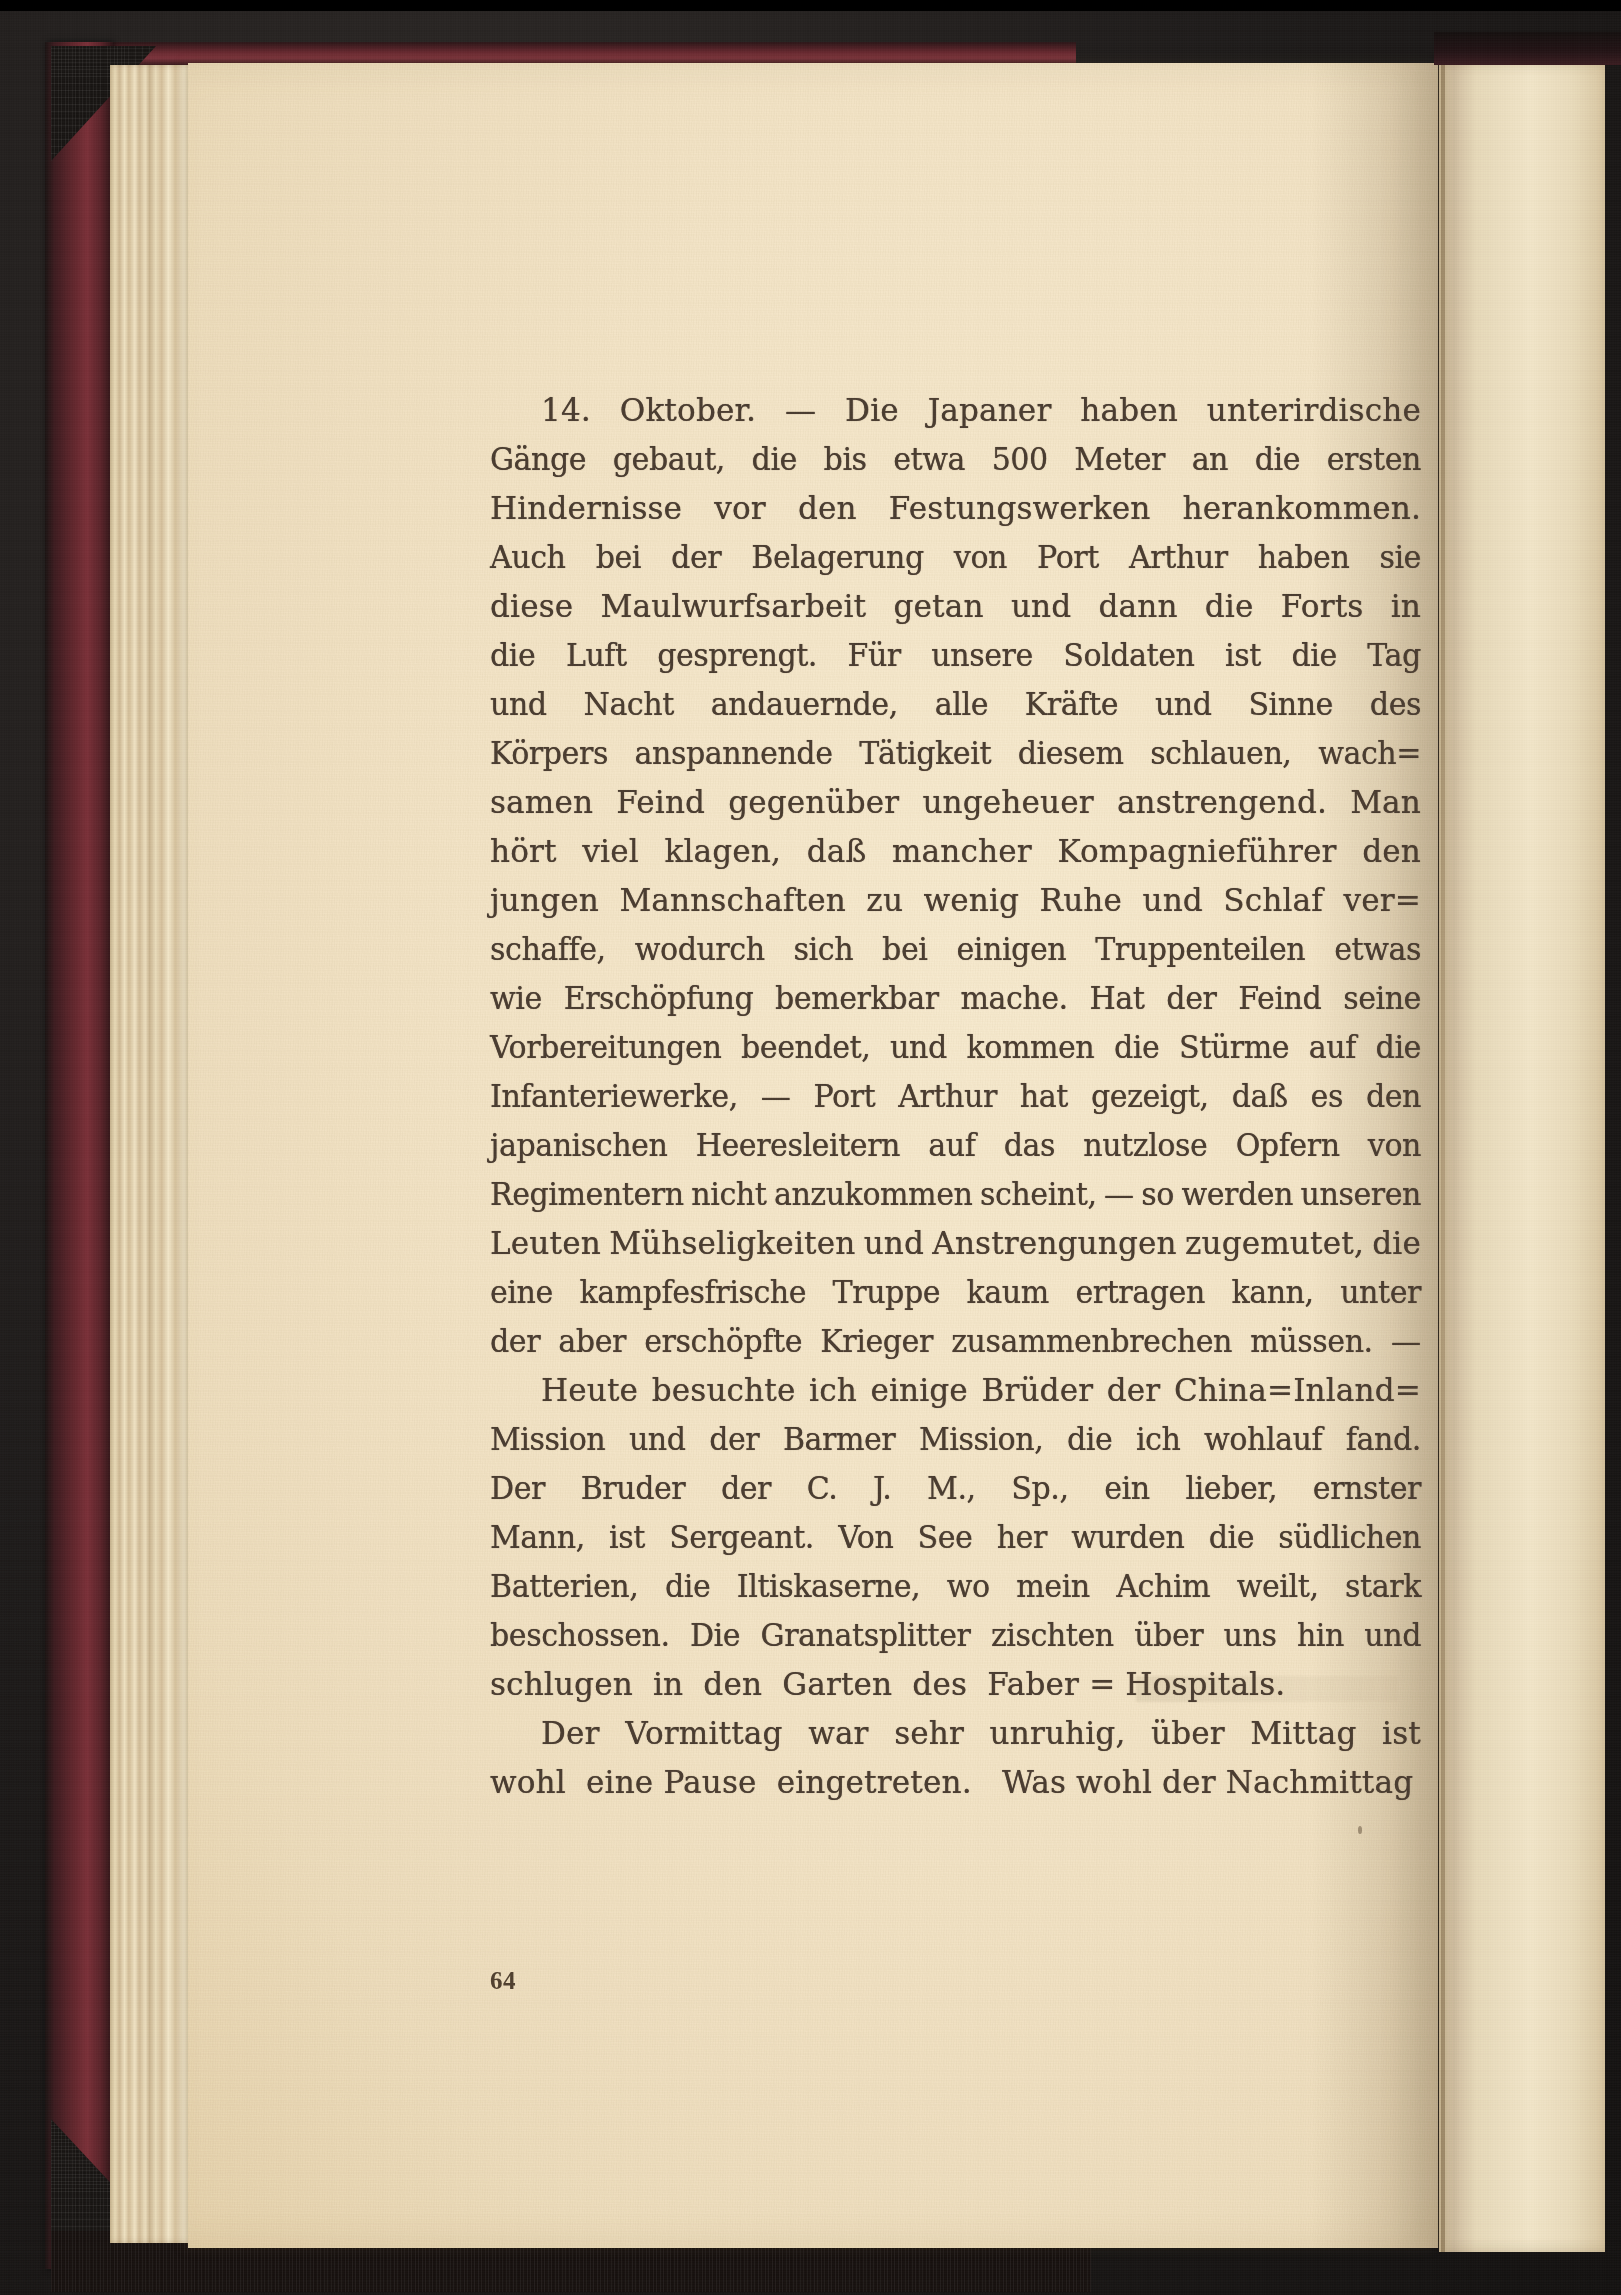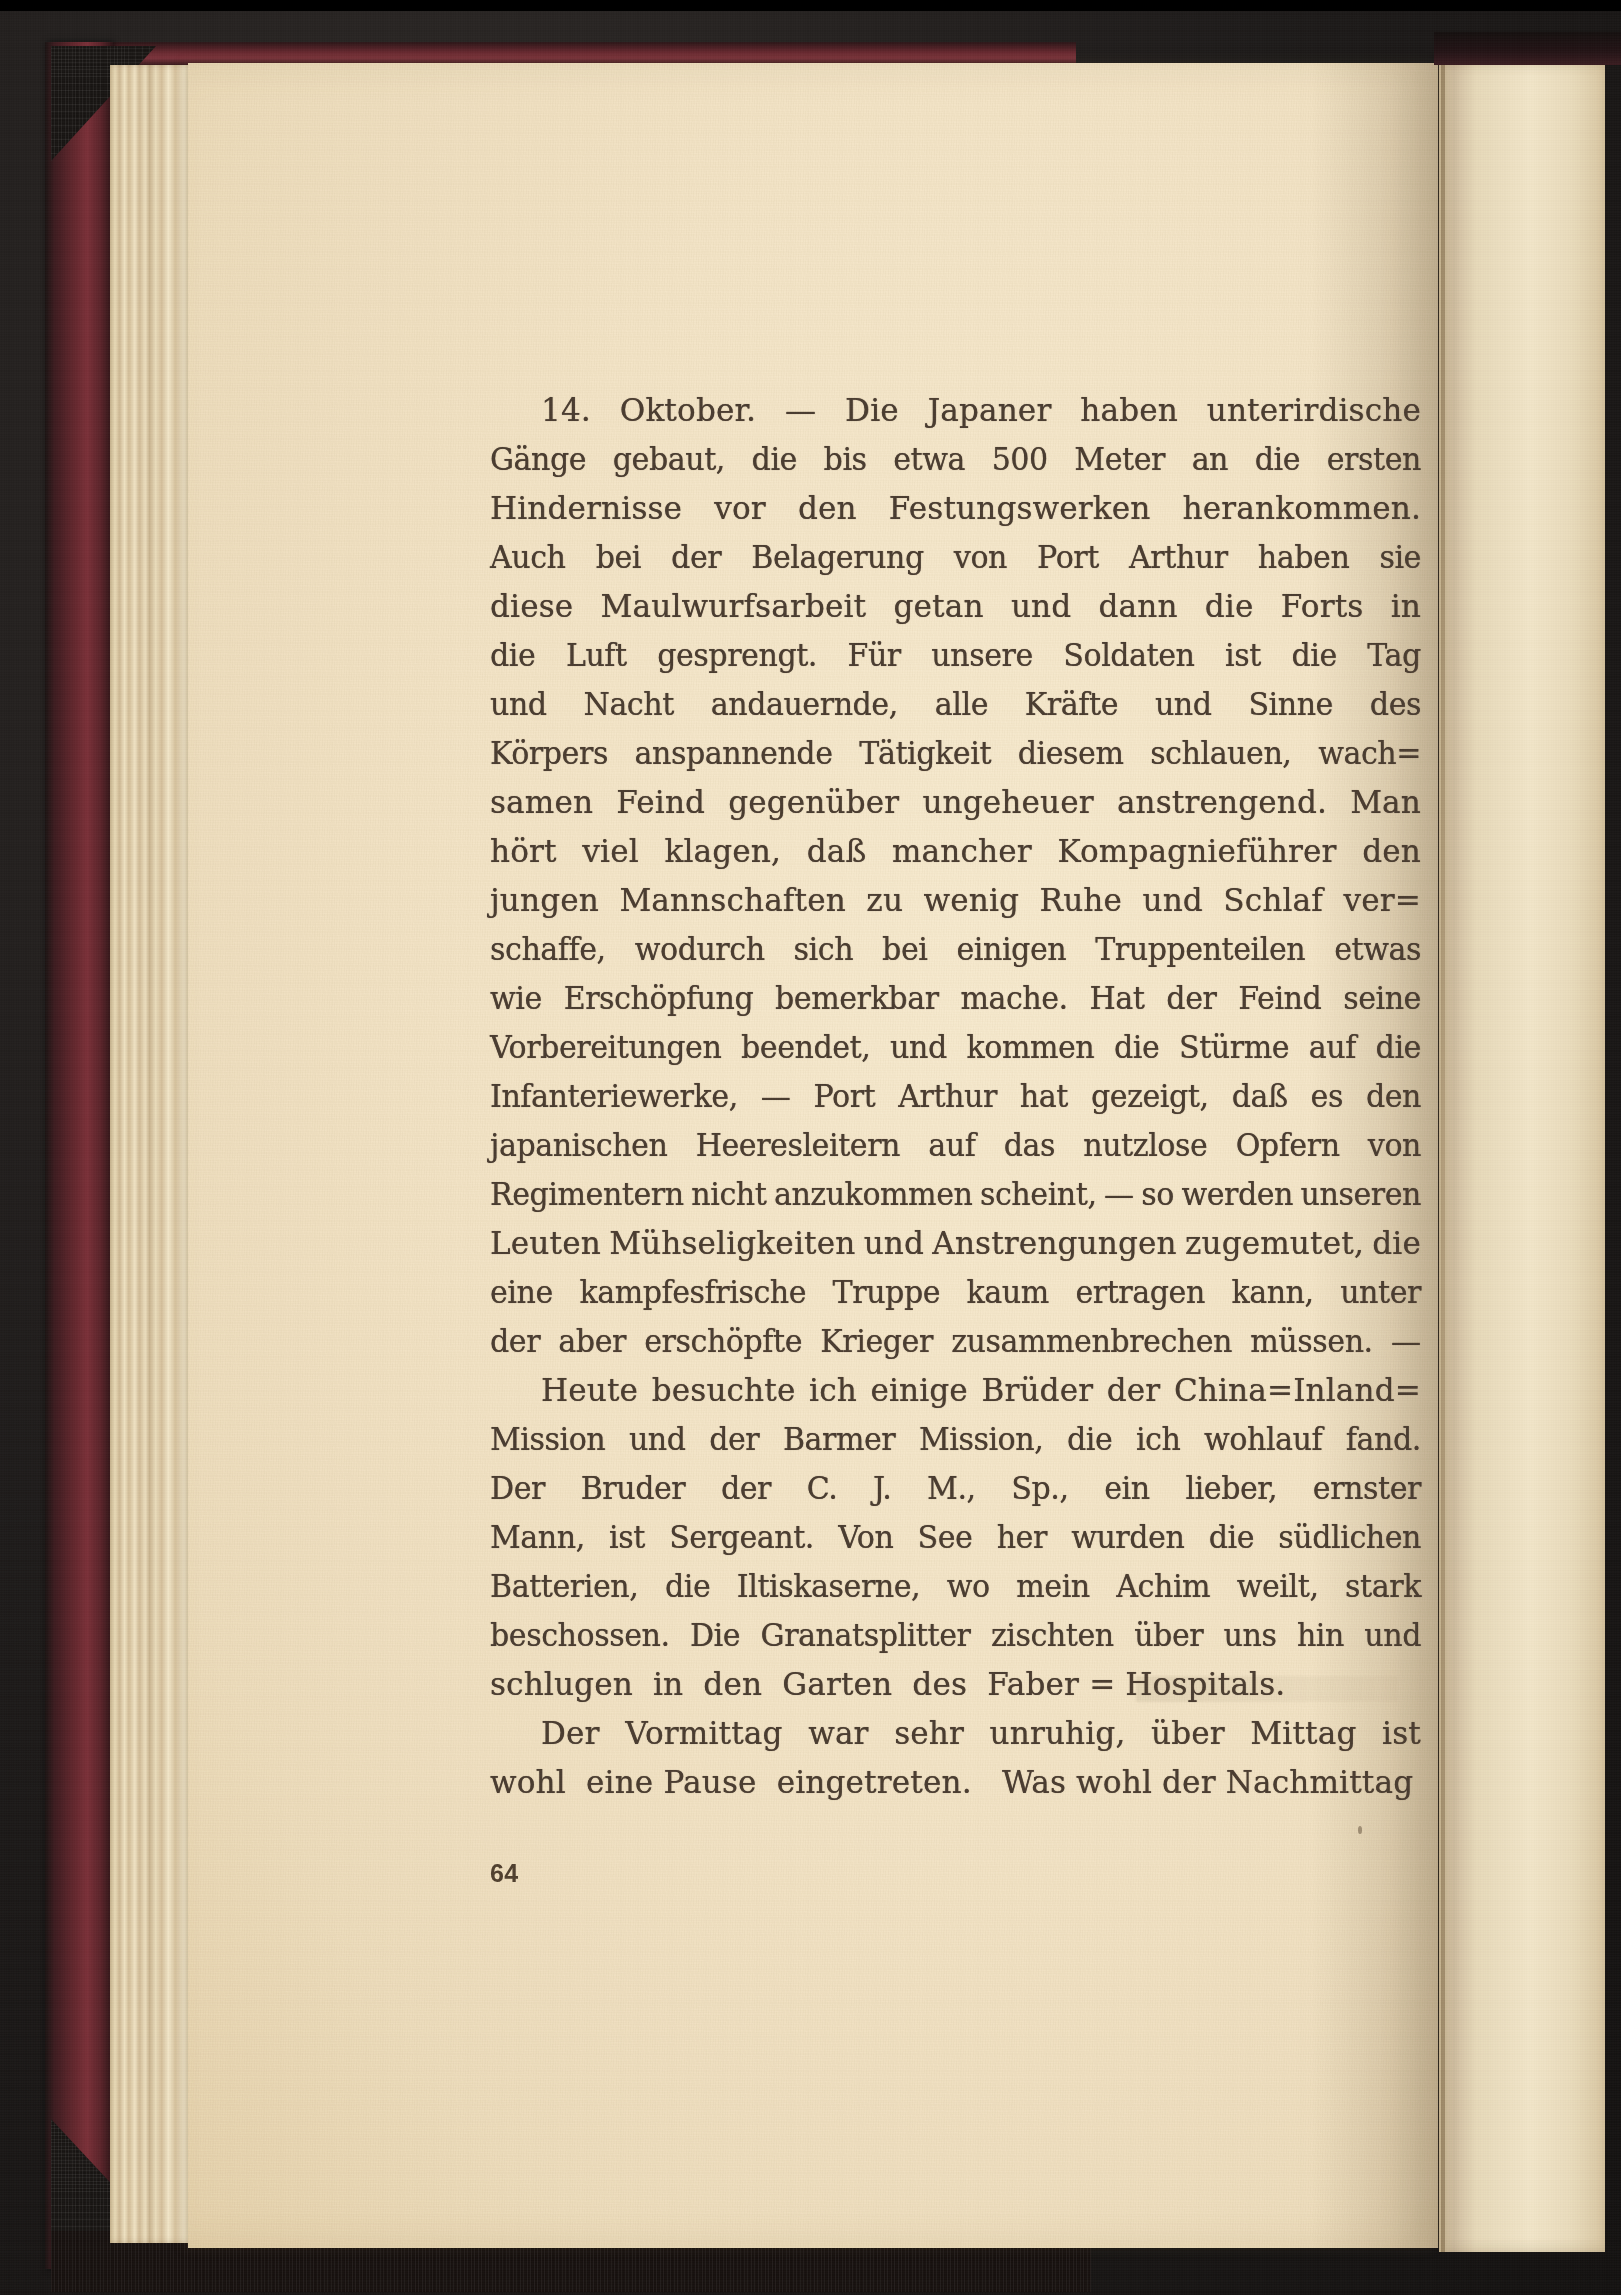--- a/index.html
+++ b/index.html
@@ -198,23 +198,23 @@
     white-space: normal;
   }
   .line.just > span { display: inline-block; }
 
   .line.indent { padding-left: 51px; }
   .line.tight  { letter-spacing: -0.4px; font-size: 30px; }
 
   .folio {
     position: absolute;
     left: 490px;
-    top: 1848px;
+    top: 1956px;
     z-index: 20;
-    font-family: Liberation Sans, sans-serif;
+    font-family: Liberation Serif, serif;
     font-size: 25px;
     font-weight: 700;
     color: #50402f;
     letter-spacing: 0.4px;
   }
 
   
   .showthrough {
     position: absolute;
     left: 1136px;

